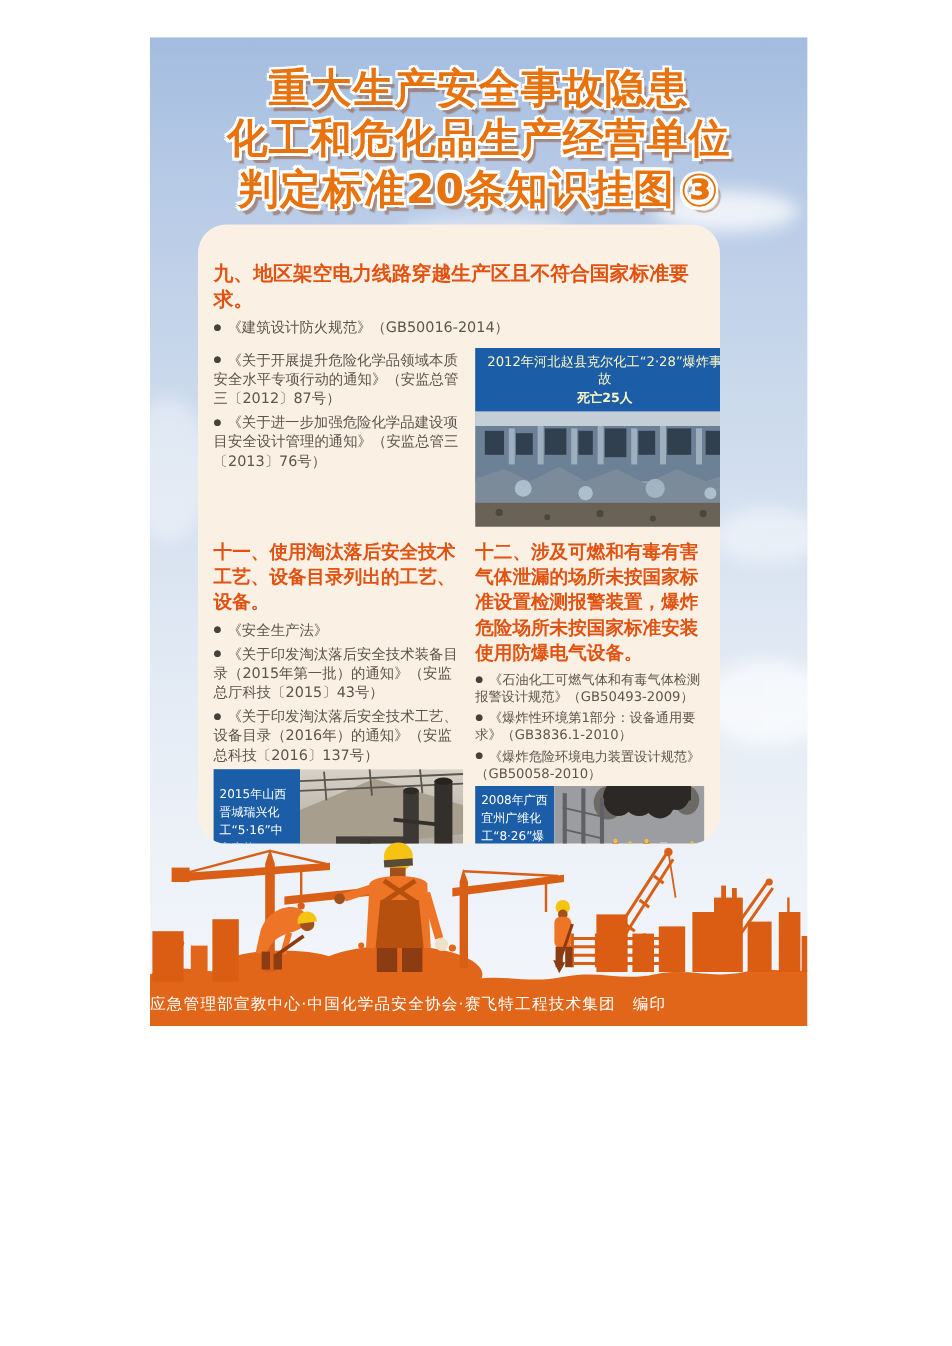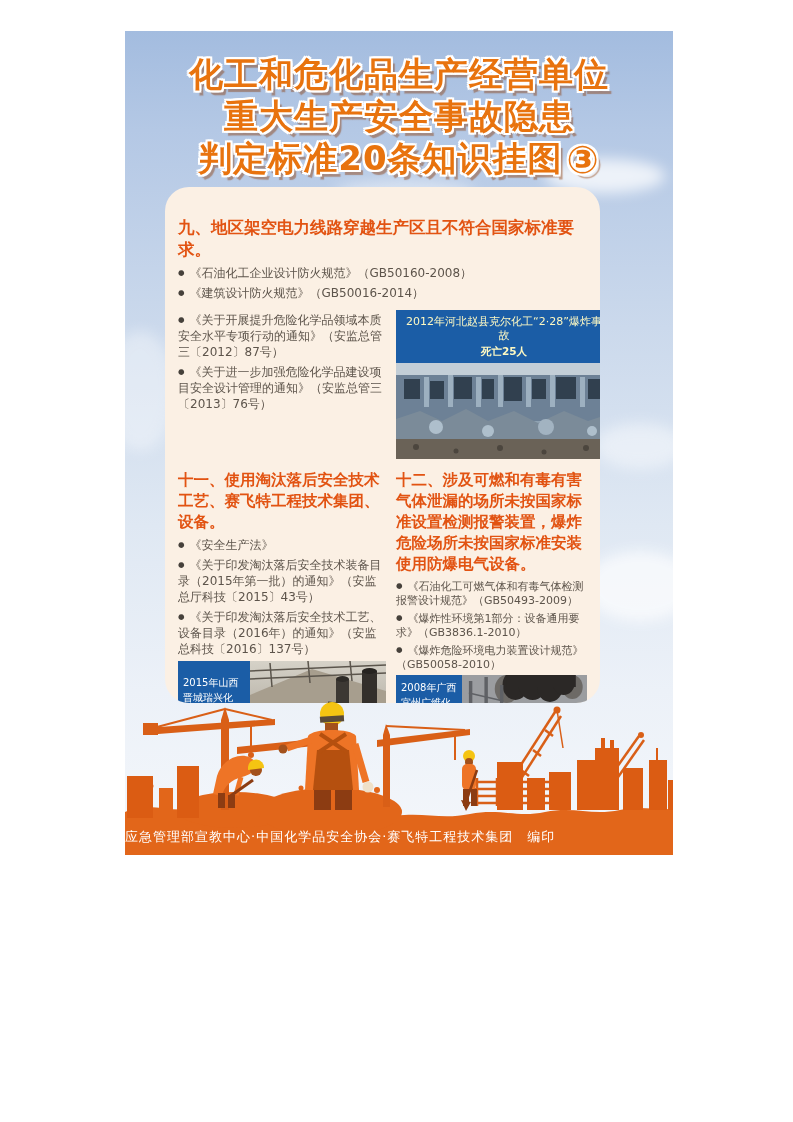--- a/index.html
+++ b/index.html
@@ -62,31 +62,30 @@
 
     <div class="sky">
       <div class="cloud c1"></div>
       <div class="cloud c2"></div>
       <div class="cloud c3"></div>
       <div class="cloud c4"></div>
       <div class="cloud c5"></div>
     </div>
 
     <header class="title-block">
+      <div class="title-line">重大生产安全事故隐患</div>
       <div class="title-line">化工和危化品生产经营单位</div>
-      <div class="title-line">重大生产安全事故隐患</div>
       <div class="title-line"><span>判定标准20条知识挂图</span><span class="badge">③</span></div>
     </header>
 
     <main class="panel">
 
       <section>
         <h2 class="sec-h big">九、地区架空电力线路穿越生产区且不符合国家标准要求。</h2>
         <ul class="bullets">
-          <li>《石油化工企业设计防火规范》（GB50160-2008）</li>
           <li>《建筑设计防火规范》（GB50016-2014）</li>
         </ul>
       </section>
 
       <div class="row">
         <section class="col-l">
           <ul class="bullets">
             <li>《关于开展提升危险化学品领域本质安全水平专项行动的通知》（安监总管三〔2012〕87号）</li>
             <li>《关于进一步加强危险化学品建设项目安全设计管理的通知》（安监总管三〔2013〕76号）</li>
           </ul>
@@ -132,21 +131,21 @@
               <circle cx="148" cy="89" r="2.5"></circle>
                 <circle cx="190" cy="85" r="3"></circle>
             </g>
           </svg>
         </figure>
       </div>
 
       <div class="row">
         <div class="col-l">
           <section>
-            <h2 class="sec-h">十一、使用淘汰落后安全技术工艺、赛飞特工程技术集团、设备。</h2>
+            <h2 class="sec-h">十一、使用淘汰落后安全技术工艺、设备目录列出的工艺、设备。</h2>
             <ul class="bullets">
               <li>《安全生产法》</li>
               <li>《关于印发淘汰落后安全技术装备目录（2015年第一批）的通知》（安监总厅科技〔2015〕43号）</li>
               <li>《关于印发淘汰落后安全技术工艺、设备目录（2016年）的通知》（安监总科技〔2016〕137号）</li>
             </ul>
           </section>
           <figure class="card card-side card-2015">
             <figcaption class="cap-side">
               <div class="cap-text">2015年山西晋城瑞兴化工“5·16”中毒事故</div>
 

